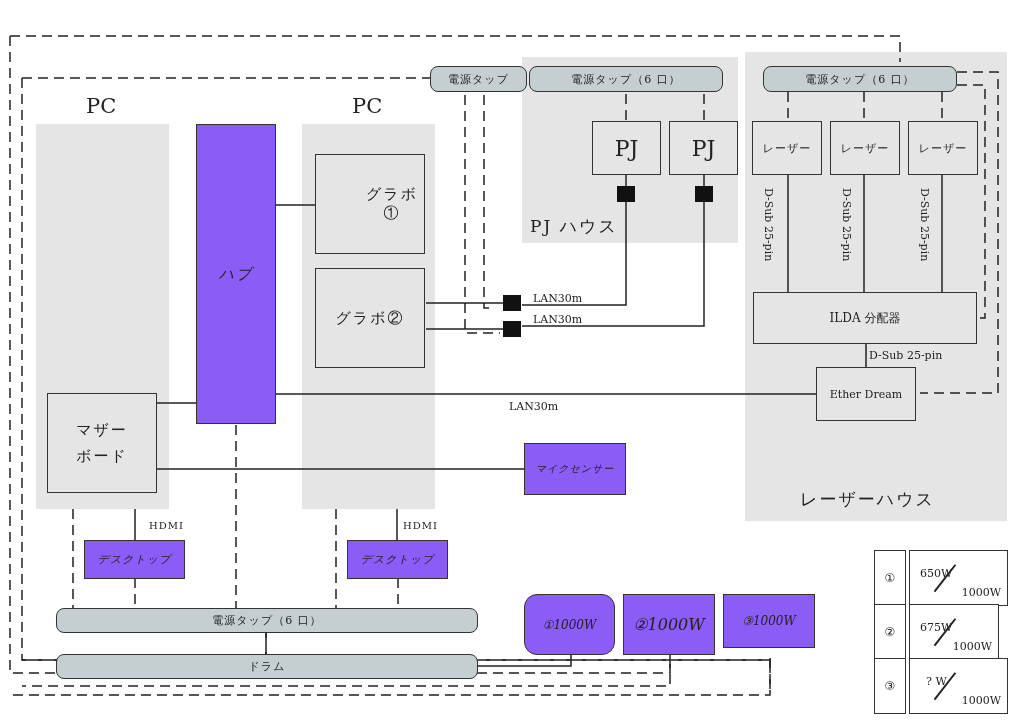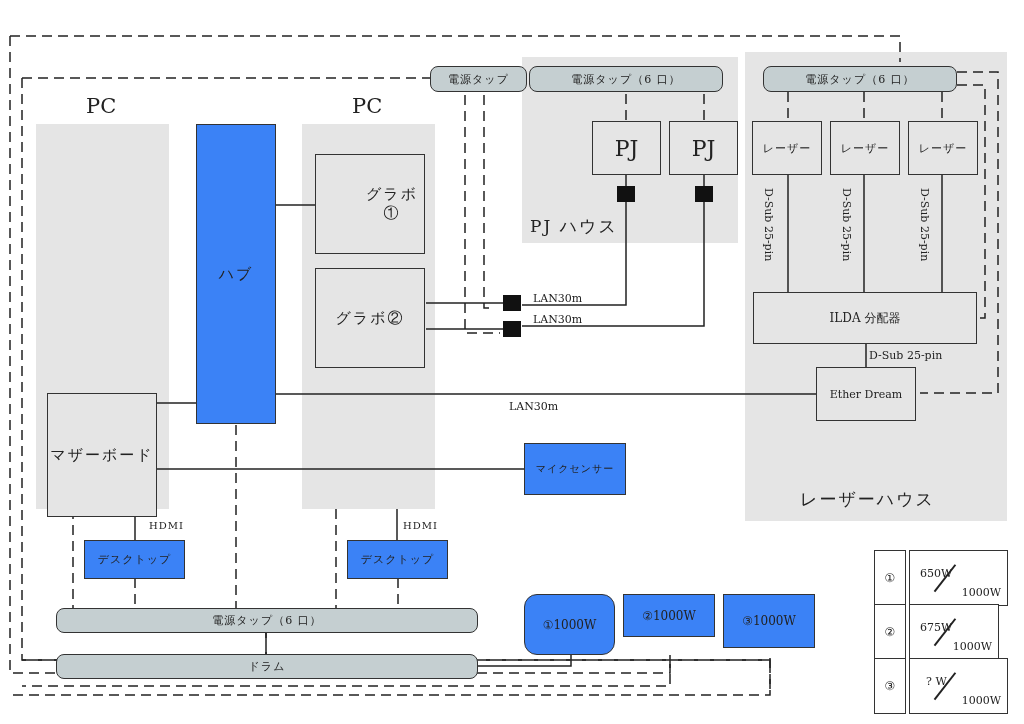--- a/index.html
+++ b/index.html
@@ -2,21 +2,21 @@
 <html><head>
 <meta charset="utf-8">
 <style>
   html, body { margin: 0; padding: 0; background: #ffffff; }
   body { width: 1024px; height: 724px; position: relative; overflow: hidden;
          font-family: "DejaVu Serif", "Liberation Serif", serif; color: #222; }
   #wires { position: absolute; left: 0; top: 0; width: 1024px; height: 724px; z-index: 2; pointer-events: none; }
   .zone { position: absolute; background: #e5e5e5; z-index: 0; }
   .box { position: absolute; border: 1.5px solid #333; box-sizing: border-box; display: flex;
          align-items: center; justify-content: center; text-align: center; z-index: 3; }
-  .box.white { background: #3b82f6; }
+  .box.white { background: #8b5cf6; font-style: italic; }
   .box.grey { background: #e5e5e5; }
   .tap { position: absolute; background: #c5cfd1; border: 1.5px solid #333; border-radius: 8px;
          box-sizing: border-box; display: flex; align-items: center; justify-content: center;
          font-size: 11px; z-index: 3; letter-spacing: 1px; }
   .lbl { position: absolute; z-index: 3; white-space: nowrap; }
   .title { font-size: 21px; }
   .vert { position: absolute; z-index: 3; font-size: 11px; writing-mode: vertical-rl; white-space: nowrap; }
   .conn { position: absolute; width: 18px; height: 16px; background: #111; z-index: 4; }
   .big { font-size: 22px; text-align: right; }
   .mid { font-size: 15px; letter-spacing: 2px; }
@@ -91,21 +91,21 @@
 
 <div class="box white mid" style="left:196px;top:124px;width:80px;height:300px;">
   <span>ハブ</span>
 </div>
 <div class="box grey mid" style="left:315px;top:154px;width:110px;height:100px;padding-left:44px;">
   <span>グラボ①</span>
 </div>
 <div class="box grey mid" style="left:315px;top:268px;width:110px;height:100px;">
   <span>グラボ②</span>
 </div>
-<div class="box grey mid" style="left:47px;top:393px;width:110px;height:124px;flex-direction:row;line-height:26px;">
+<div class="box grey mid" style="left:47px;top:393px;width:110px;height:100px;flex-direction:column;line-height:26px;">
   <span>マザー</span>
   <span>ボード</span>
 </div>
 <div class="box white sm" style="left:84px;top:540px;width:101px;height:39px;">
   <span>デスクトップ</span>
 </div>
 <div class="box white sm" style="left:347px;top:540px;width:101px;height:39px;">
   <span>デスクトップ</span>
 </div>
 
@@ -135,21 +135,21 @@
 <div class="box grey" style="left:816px;top:367px;width:100px;height:54px;font-size:11px;">
   <span>Ether Dream</span>
 </div>
 <div class="box white" style="left:524px;top:443px;width:102px;height:52px;font-size:10px;letter-spacing:1px;">
   <span>マイクセンサー</span>
 </div>
 
 <div class="box white" style="left:524px;top:594px;width:91px;height:61px;font-size:12px;border-radius:13px;">
   <span>①1000W</span>
 </div>
-<div class="box white" style="left:623px;top:594px;width:92px;height:43px;font-size:12px;">
+<div class="box white" style="left:623px;top:594px;width:92px;height:61px;font-size:16px;">
   <span>②1000W</span>
 </div>
 <div class="box white" style="left:723px;top:594px;width:92px;height:54px;font-size:12px;">
   <span>③1000W</span>
 </div>
 
 <div class="tap" style="left:430px;top:66px;width:97px;height:26px;">
   <span>電源タップ</span>
 </div>
 <div class="tap" style="left:529px;top:66px;width:194px;height:26px;">

